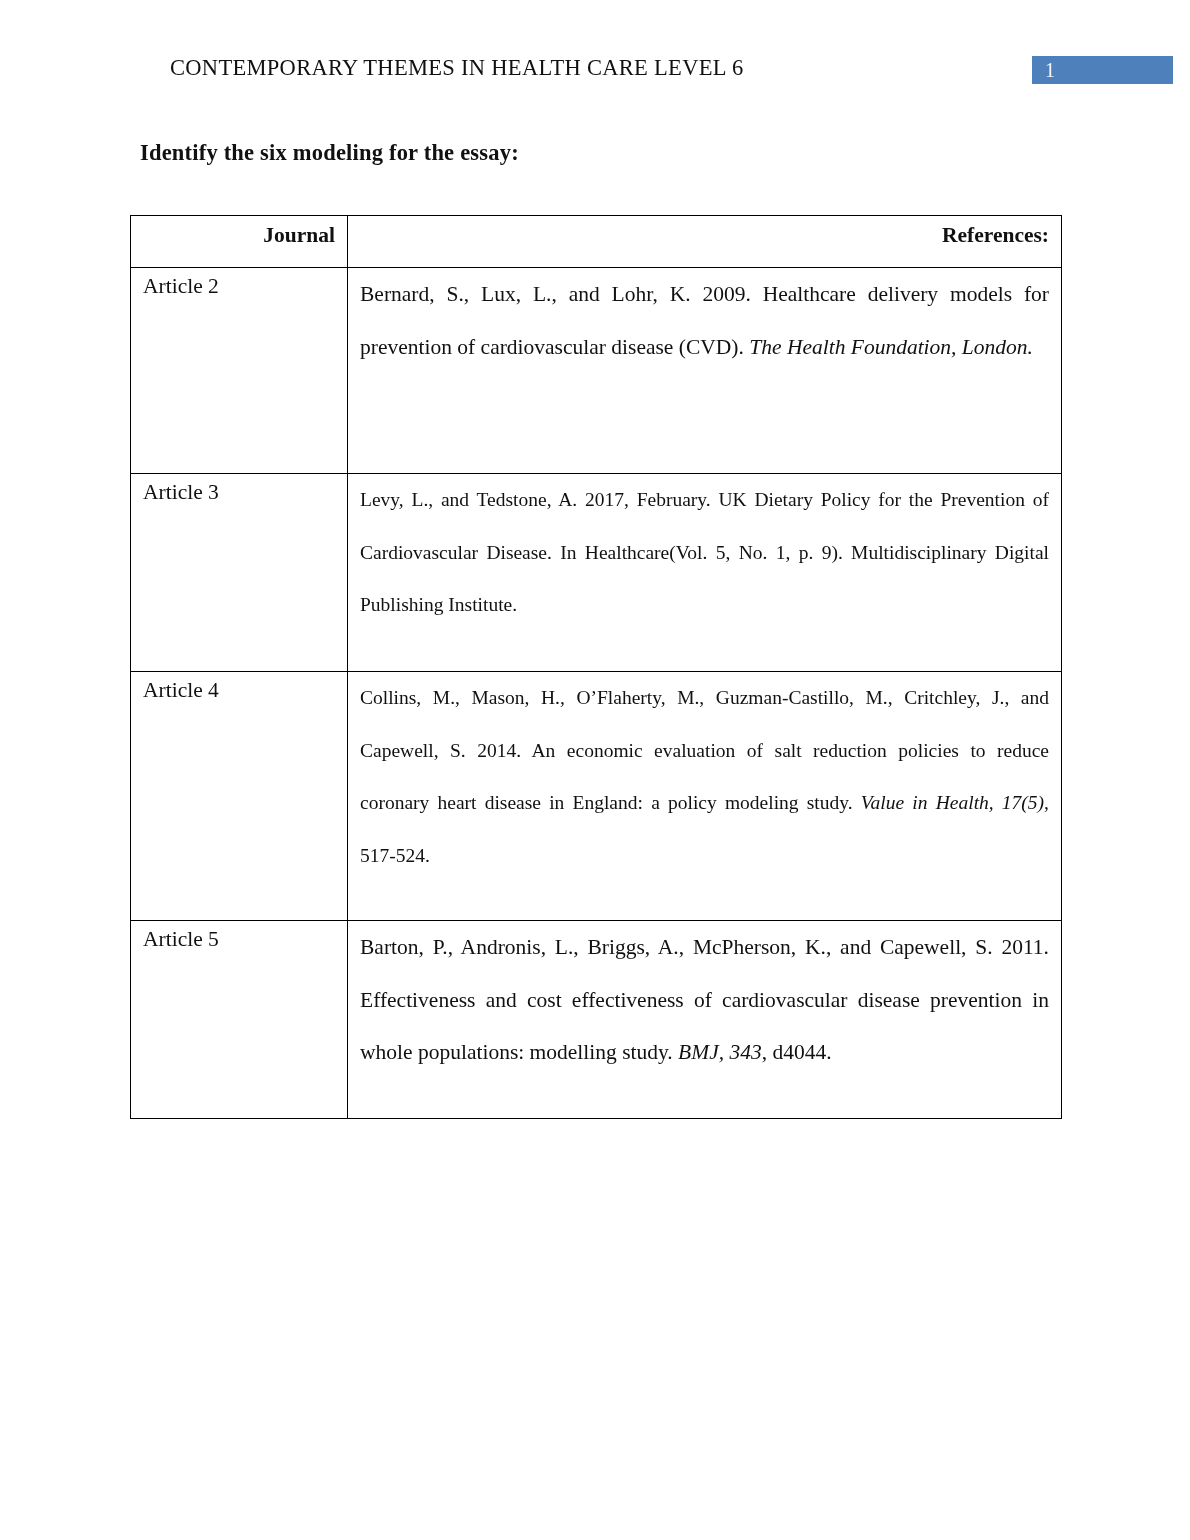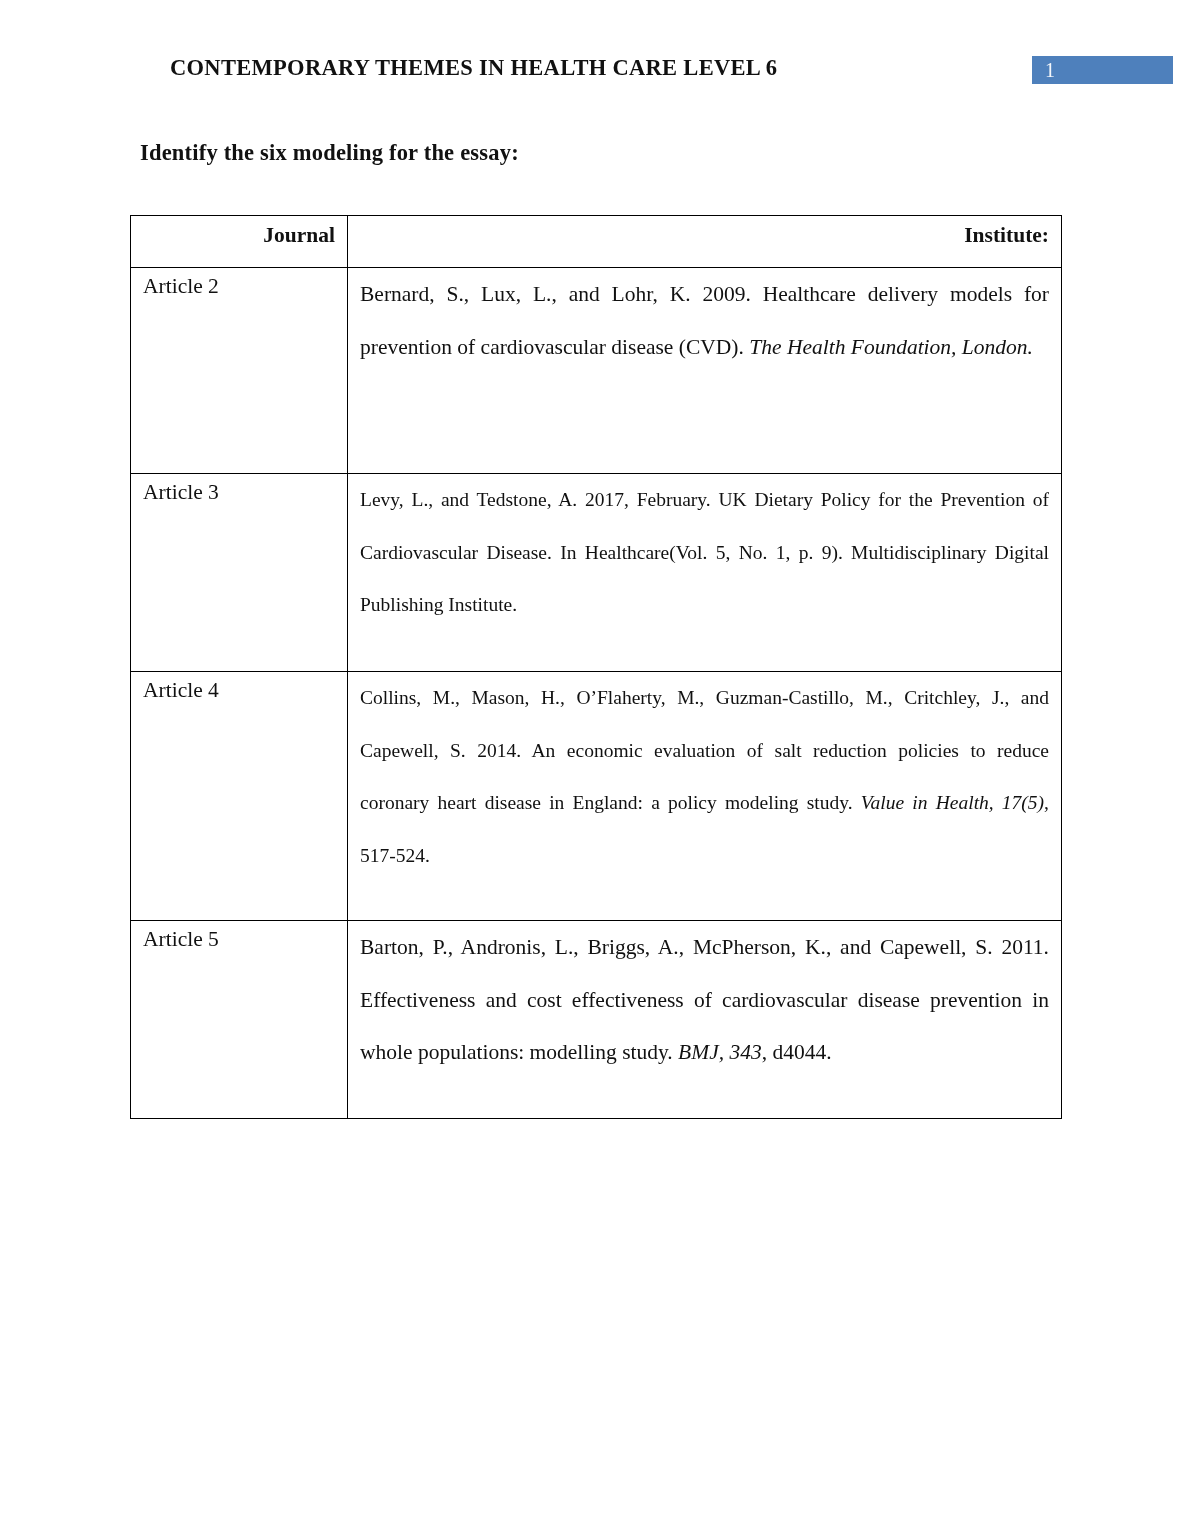--- a/index.html
+++ b/index.html
@@ -16,21 +16,20 @@
     overflow: hidden;
   }
 
   .header-title {
     position: absolute;
     left: 170px;
     top: 55px;
     font-size: 22.5px;
     letter-spacing: 0.3px;
     white-space: nowrap;
-    font-weight: bold;
   }
 
   .page-badge {
     position: absolute;
     left: 1032px;
     top: 56px;
     width: 141px;
     height: 28px;
     box-sizing: border-box;
     padding-left: 13px;
@@ -107,21 +106,21 @@
 <div class="section-heading">Identify the six modeling for the essay:</div>
 
 <table class="refs">
   <colgroup>
       <col class="c1">
       <col class="c2">
     </colgroup>
   <thead>
     <tr>
       <th>Journal</th>
-      <th>Institute:</th>
+      <th>References:</th>
     </tr>
   </thead>
   <tbody>
     <tr class="r2">
       <td class="label-cell">Article 2</td>
       <td class="ref-cell">
           <p><span>Bernard, S., Lux, L., and Lohr, K. 2009. Healthcare delivery models for prevention of cardiovascular disease (CVD). </span><i>The Health Foundation, London.</i></p>
         </td>
     </tr>
     <tr class="r3 small">

